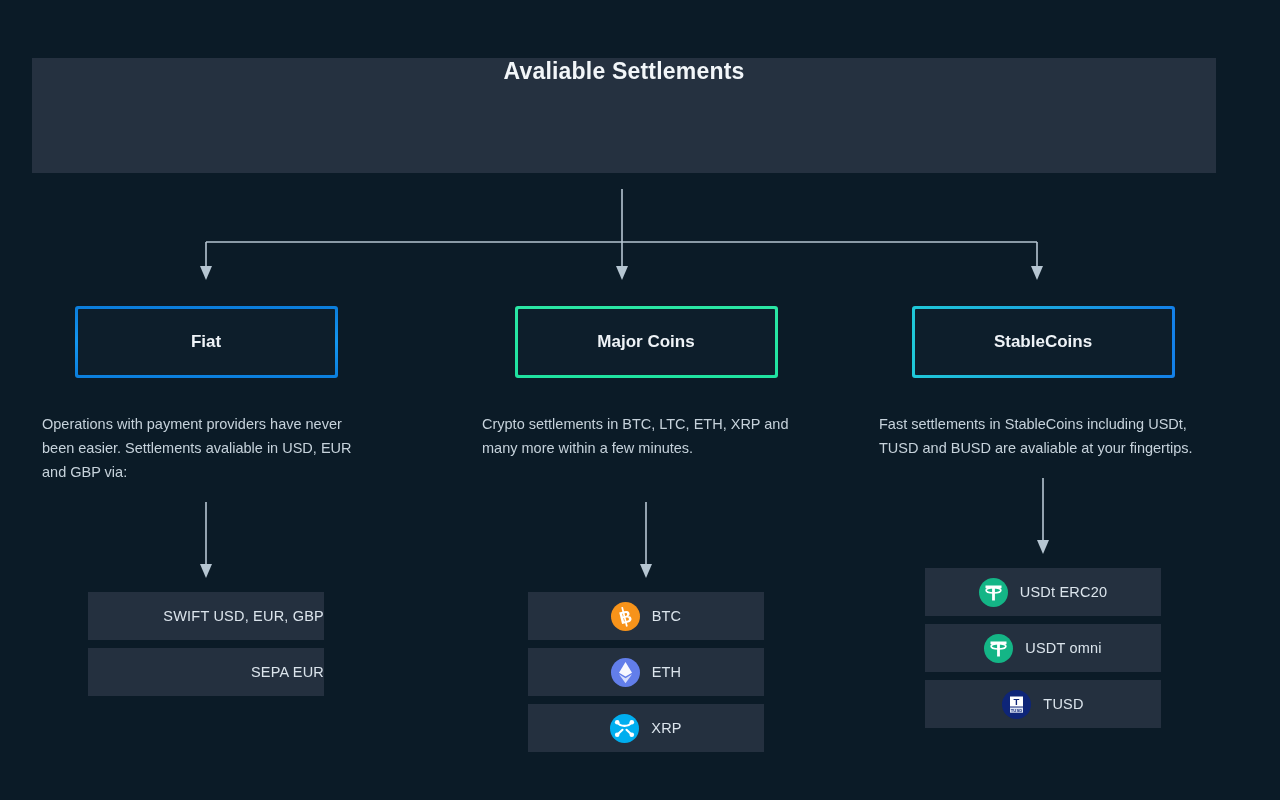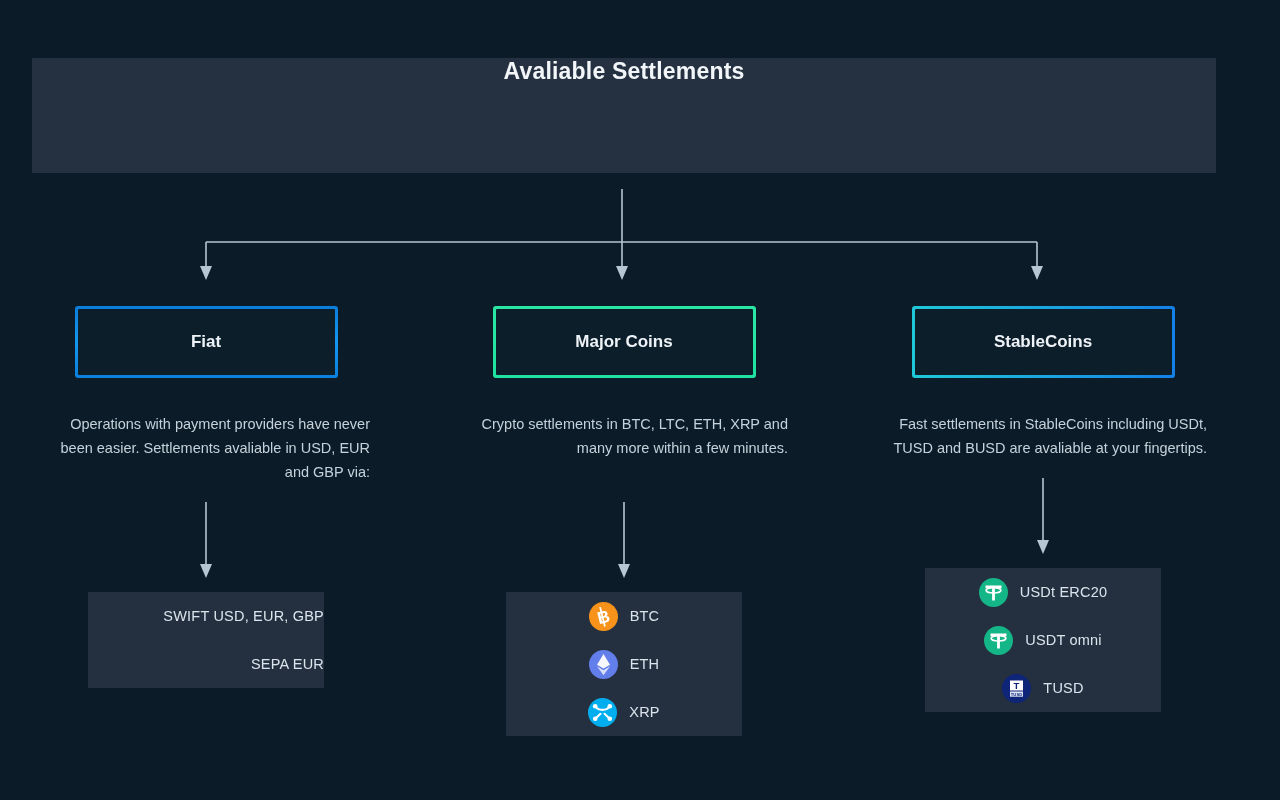--- a/index.html
+++ b/index.html
@@ -53,21 +53,21 @@
     width: 1280px;
     height: 470px;
   }
 
   .column {
     position: absolute;
     top: 0;
     width: 340px;
   }
   .col-fiat    { left: 36px;  }
-  .col-major   { left: 454px; }
+  .col-major   { left: 476px; }
   .col-stable  { left: 873px; }
 
   
   .cat-box-wrap {
     width: 263px;
     height: 72px;
     margin: 6px auto 0 auto;
     padding: 3px;
     border-radius: 3px;
     display: flex;
@@ -86,21 +86,21 @@
   }
   .cat-label {
     font-size: 17px;
     font-weight: bold;
     color: #eef3f7;
   }
 
   
   .desc {
     margin-top: 34px;
-    text-align: right;
+    text-align: left;
     font-size: 14.5px;
     line-height: 24px;
     color: #c6d2db;
     padding: 0 6px;
   }
 
   
   .mid-arrow {
     display: block;
     margin: 14px auto 0 auto;
@@ -108,20 +108,21 @@
   .col-fiat   .mid-arrow { margin-top: 18px; }
   .col-major  .mid-arrow { margin-top: 42px; }
   .col-stable .mid-arrow { margin-top: 18px; }
 
   
   .items {
     margin: 12px auto 0 auto;
     width: 236px;
     display: flex;
     flex-direction: column;
+    gap: 8px;
   }
   .item-row {
     height: 48px;
     background: #24303f;
     display: flex;
     align-items: center;
     justify-content: center;
     gap: 12px;
   }
   .item-row.no-icon { justify-content: flex-end; }

